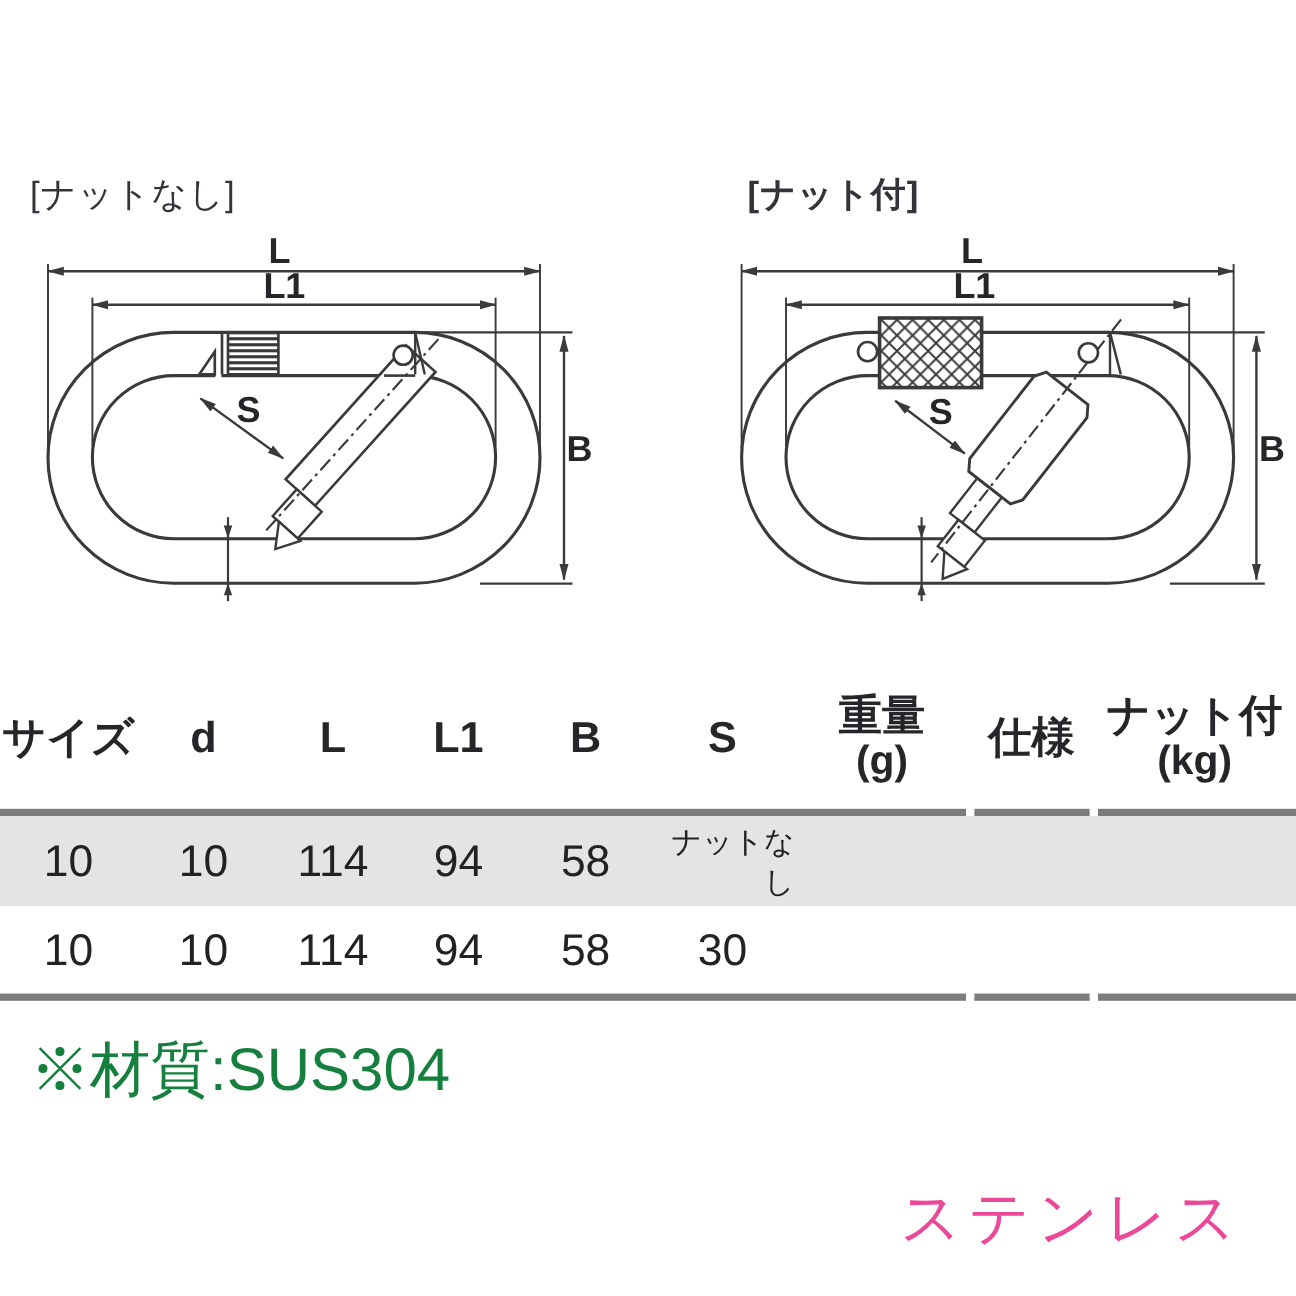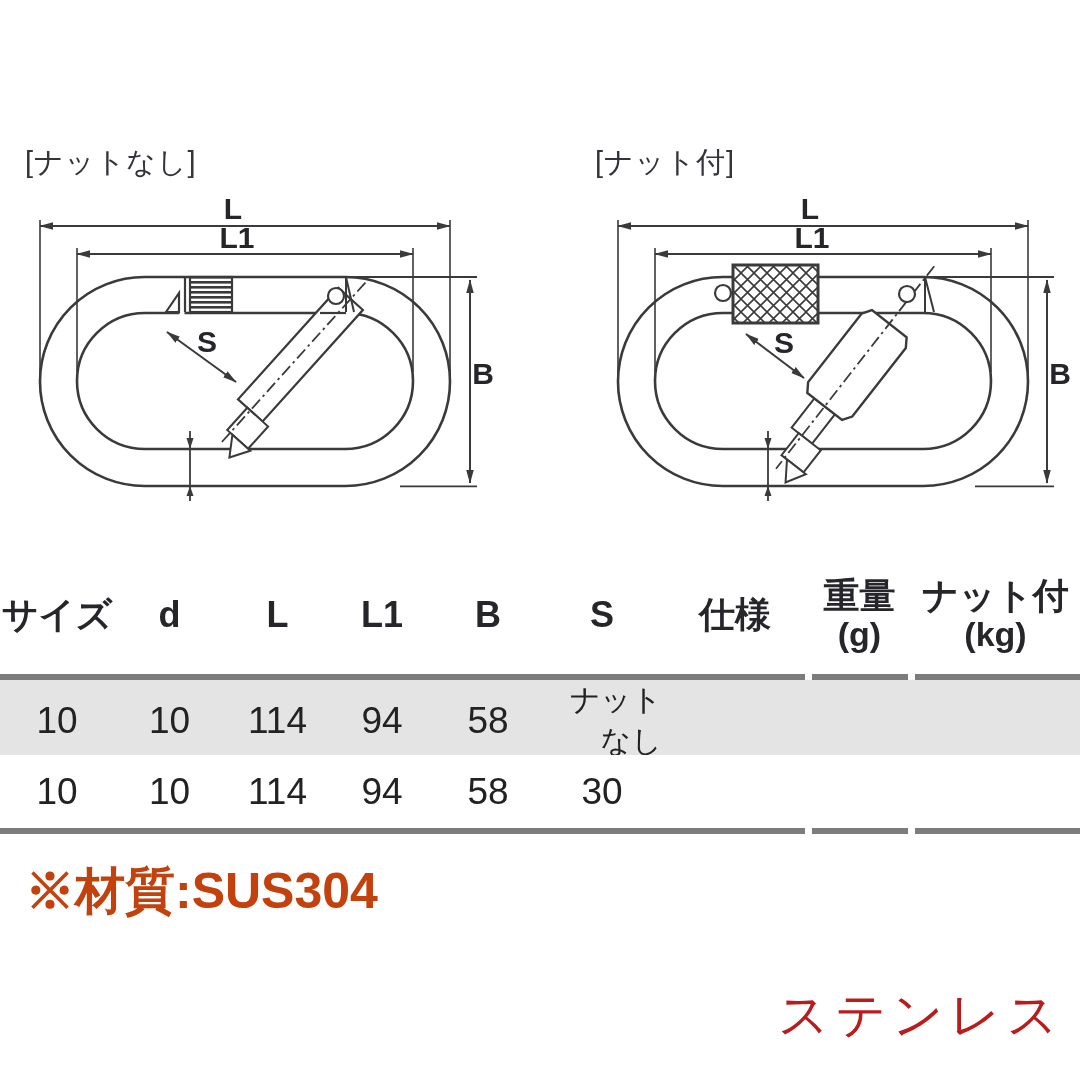--- a/index.html
+++ b/index.html
@@ -1,47 +1,47 @@
 <!DOCTYPE html>
 <html><head>
 <meta charset="utf-8">
 <style>
   html,body{margin:0;padding:0;background:#fff;}
   #canvas{position:relative;width:1080px;height:1080px;background:#fff;overflow:hidden;
           font-family:"Liberation Sans",sans-serif;color:#222;text-align:right;}
   .diag-title{position:absolute;font-size:29px;font-weight:500;color:#33333a;letter-spacing:1px;}
   #title-left{left:25px;top:143px;}
-  #title-right{left:595px;top:143px;}
+  #title-right{left:623px;top:143px;font-weight:bold;}
   svg.diag{position:absolute;}
   #svg-left{left:0;top:190px;}
   #svg-right{left:560px;top:190px;}
   svg text{font-family:"Liberation Sans",sans-serif;font-weight:700;font-size:30px;fill:#26262a;}
 
   
   .tgrid{position:absolute;left:0;width:1080px;display:grid;
          grid-template-columns:114px 111px 105px 104px 108px 120px 146px 103px 169px;}
   #thead{top:556px;height:118px;}
   #row1{top:680px;height:75px;background:#e4e4e5;}
   #row2{top:755px;height:73px;background:#ffffff;}
   .cell{display:flex;align-items:center;justify-content:center;width:100%;height:100%;}
   .hcell{font-size:36px;font-weight:700;color:#26262a;}
   .hcell.two{flex-direction:column;line-height:1.08;}
   .hcell .unit{font-size:34px;}
   .dcell{font-size:37px;font-weight:400;color:#222;}
-  .dcell.spec{font-size:30px;}
+  .dcell.spec{font-size:25px;}
   .pad-spec{padding-right:28px;}
   .pad-wt{padding-right:12px;}
 
   .hline{position:absolute;height:6px;background:#7c7c7c;}
   .b1{top:674px;} .b2{top:828px;}
   .seg-a{left:0;width:805px;} .seg-b{left:812px;width:96px;} .seg-c{left:915px;width:165px;}
 
-  #material-note{position:absolute;left:25px;top:858px;font-size:50px;font-weight:700;color:#c2410c;}
-  #material-type{position:absolute;left:778px;top:982px;font-size:50px;font-weight:400;
-                 color:#b91c1c;letter-spacing:6px;}
+  #material-note{position:absolute;left:25px;top:858px;font-size:50px;font-weight:400;color:#15803d;}
+  #material-type{position:absolute;left:750px;top:982px;font-size:50px;font-weight:400;
+                 color:#ec4899;letter-spacing:6px;}
 </style>
 </head>
 <body>
 
 <div id="canvas">
 
   <div id="title-left" class="diag-title">[ナットなし]</div>
   <div id="title-right" class="diag-title">[ナット付]</div>
 
   <svg id="svg-left" class="diag" width="520" height="340" viewBox="0 190 520 340">
@@ -159,25 +159,25 @@
     <text x="784" y="353" text-anchor="middle">S</text>
   </svg>
 
   <div id="thead" class="tgrid">
     <div class="cell hcell">サイズ</div>
     <div class="cell hcell">d</div>
     <div class="cell hcell">L</div>
     <div class="cell hcell">L1</div>
     <div class="cell hcell">B</div>
     <div class="cell hcell">S</div>
-    <div class="cell hcell pad-spec">仕様</div>
     <div class="cell hcell two pad-wt">
       <span>重量</span>
       <span class="unit">(g)</span>
     </div>
+    <div class="cell hcell pad-spec">仕様</div>
     <div class="cell hcell two">
       <span>ナット付</span>
       <span class="unit">(kg)</span>
     </div>
   </div>
 
   <div class="hline b1 seg-a"></div>
   <div class="hline b1 seg-b"></div>
   <div class="hline b1 seg-c"></div>
 

